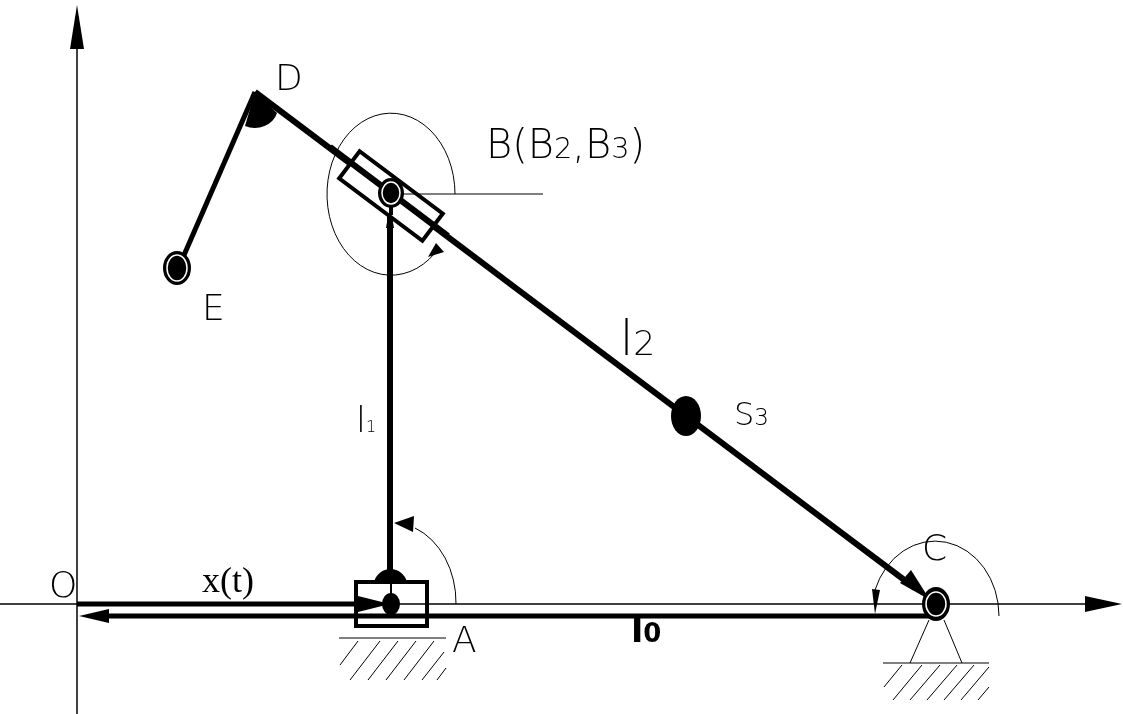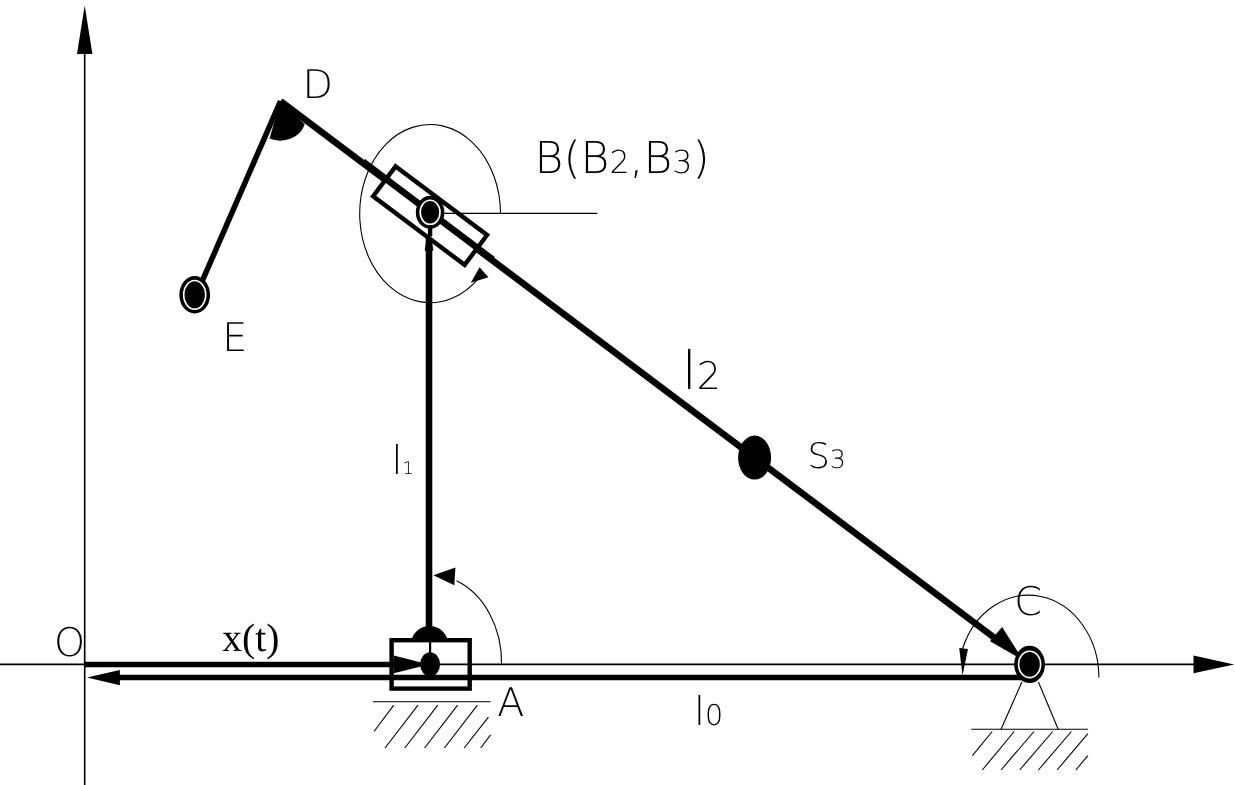--- a/index.html
+++ b/index.html
@@ -136,15 +136,15 @@
 </div>
 
 <div class="lbl" style="left:356px;top:402px;font-size:36px;">
   <span>l</span><span class="sub" style="font-size:16px;">1</span>
 </div>
 
 <div class="lbl" style="left:620px;top:314px;font-size:48px;">
   <span>l</span><span class="sub">2</span>
 </div>
 
-<div class="lbl" style="left:631px;top:630px;font-size:36px;">
+<div class="lbl" style="left:631px;top:612px;font-size:36px;font-weight:bold;">
   <span>l</span><span class="sub">0</span>
 </div>
 
 </body></html>

